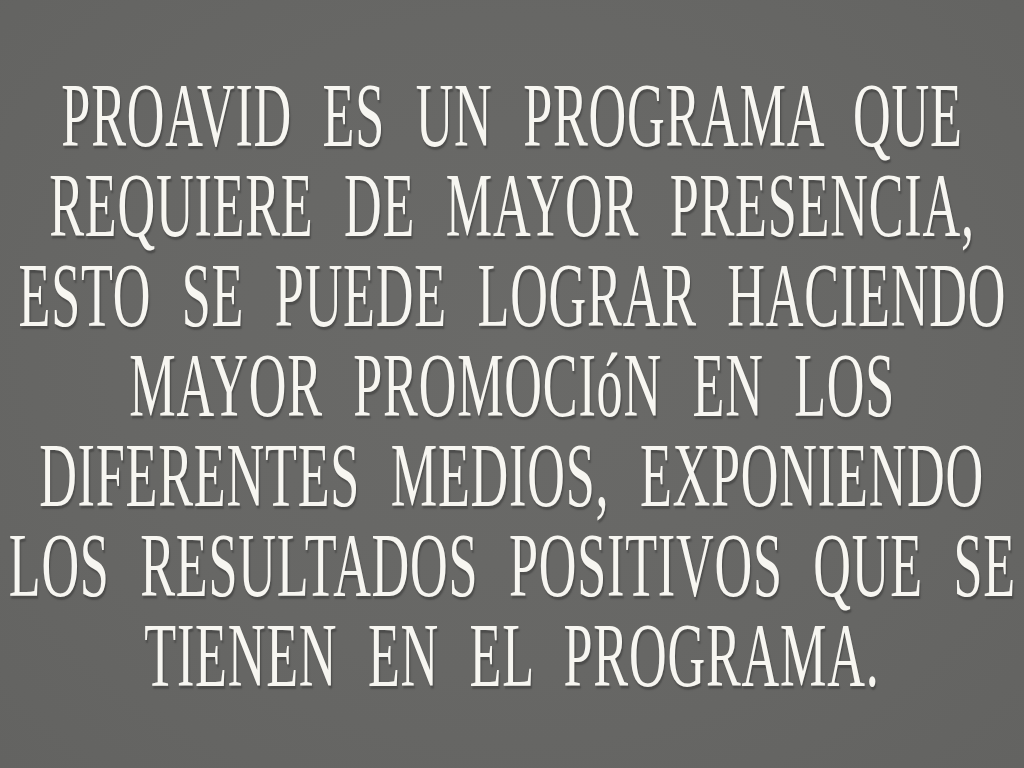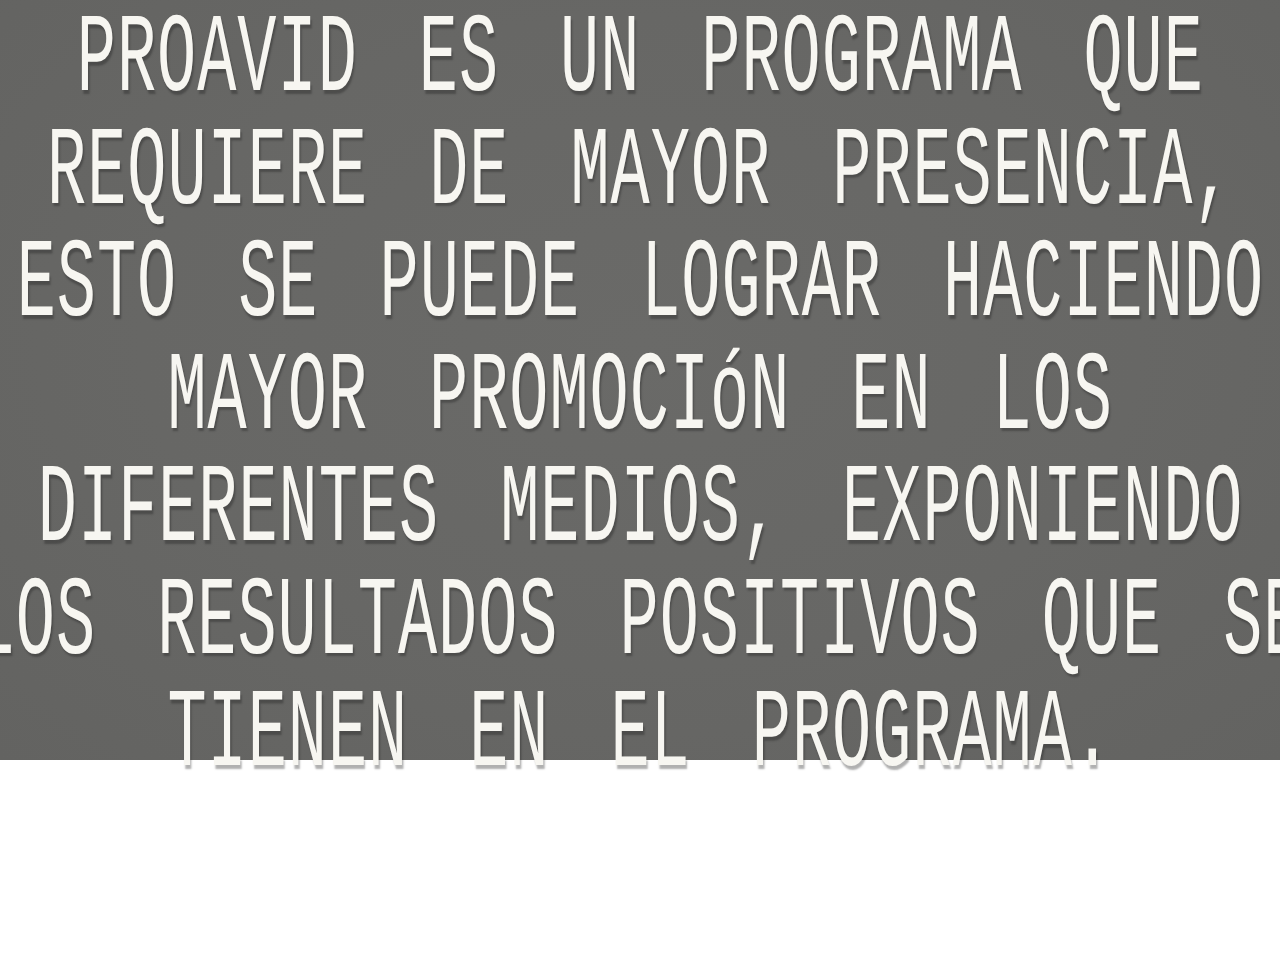--- a/index.html
+++ b/index.html
@@ -5,26 +5,27 @@
   html, body {
     margin: 0;
     padding: 0;
     width: 1024px;
     height: 768px;
     overflow: hidden;
   }
   .slide {
     position: relative;
     width: 1024px;
-    height: 608px;
+    height: 768px;
     background: radial-gradient(ellipse at 50% 45%, #6a6a68 0%, #676765 55%, #636361 100%);
     display: flex;
     flex-direction: column;
     align-items: center;
-    font-family: Liberation Mono, monospace;
+    justify-content: center;
+    font-family: Liberation Serif, serif;
   }
   .text-block {
     display: flex;
     flex-direction: column;
     align-items: center;
     margin-top: 4px;
   }
   .line {
     color: #f7f6f1;
     font-size: 90px;

